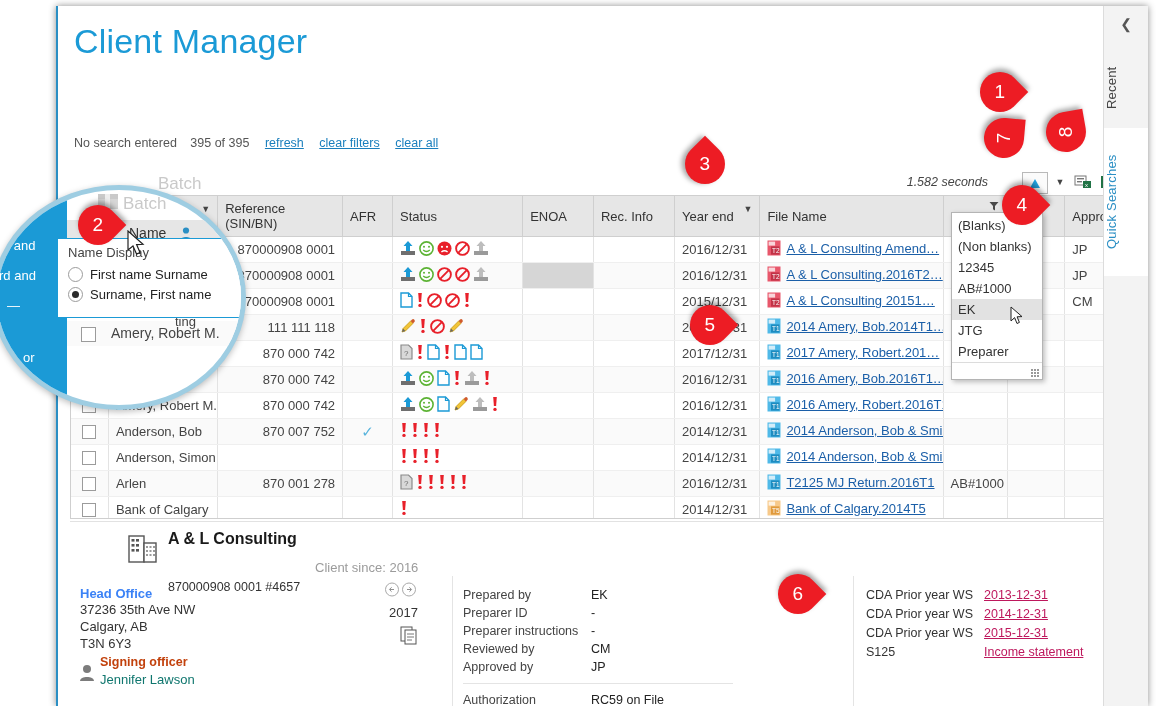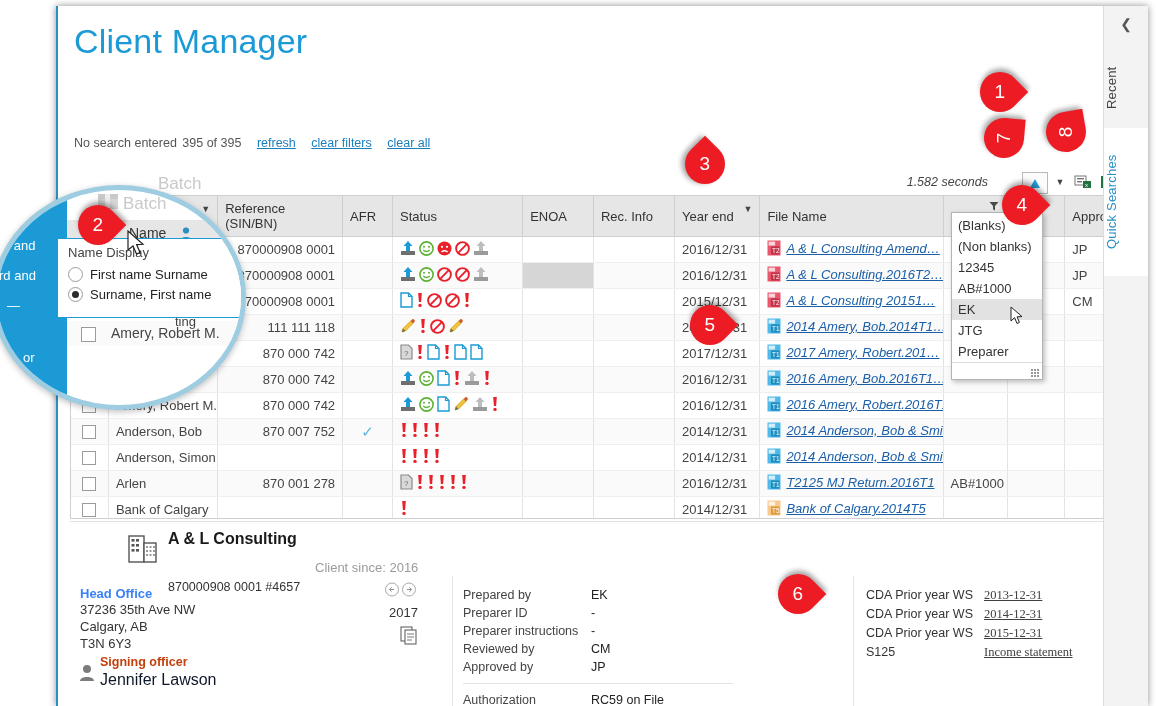--- a/index.html
+++ b/index.html
@@ -95,21 +95,21 @@
     padding:5px 7px;height:19px;position:relative;
   }
   table.grid td{
     border-right:1px solid #e3e3e3;border-bottom:1px solid #efefef;
     padding:3px 7px;height:18px;font-size:13px;color:#444;
     overflow:hidden;white-space:nowrap;
   }
   tr.alt td{background:#fafafa;}
   td.num{text-align:right;}
   td.center{text-align:center;}
-  .filelink{color:#1b5fa8;text-decoration:underline;font-style:italic;}
+  .filelink{color:#1b5fa8;text-decoration:underline;}
   .chk{
     display:inline-block;width:12px;height:12px;border:1px solid #9b9b9b;background:#fff;
     vertical-align:middle;cursor:pointer;
   }
   .sort-caret{position:absolute;right:7px;top:8px;font-size:9px;color:#444;}
   .filter-funnel{position:absolute;right:8px;top:5px;font-size:12px;color:#555;}
   .hdr-person{position:absolute;right:30px;top:4px;}
   .enoa-shade{background:#d6d6d6 !important;}
   .tick{color:#58b4dd;font-size:15px;}
 
@@ -154,29 +154,29 @@
   .dcol.addr{width:372px;border-right:1px solid #e4e4e4;padding:10px 0 0 10px;}
   .dcol.prep{width:390px;border-right:1px solid #e4e4e4;padding:10px 0 0 10px;}
   .dcol.ws{flex:1;padding:10px 0 0 12px;}
   .addr b{font-size:13px;color:#3b82f6;}
   .addr div{line-height:17px;color:#333;}
   .nav-dots{position:absolute;right:34px;top:6px;color:#8f8f8f;font-size:13px;cursor:pointer;}
   .yearlabel{position:absolute;right:34px;top:28px;color:#9b9b9b;font-size:13px;}
   .copy-ic{position:absolute;right:34px;top:50px;cursor:pointer;}
   .signoff{position:absolute;left:30px;bottom:22px;}
   .signoff b{font-size:12.5px;color:#c2410c;}
-  .signoff div{font-size:16px;color:#0f172a;}
+  .signoff div{font-size:13px;color:#0f766e;}
   .person-ic{position:absolute;left:8px;bottom:24px;}
   .kv{display:flex;line-height:18px;font-size:12.5px;}
   .kv .k{width:128px;color:#444;}
   .kv .v{color:#222;}
   .kvsep{border-top:1px solid #e4e4e4;margin:7px 120px 7px 0;}
   .ws-row{display:flex;line-height:19px;font-size:12.5px;}
   .ws-row .k{width:118px;color:#333;}
-  .ws-row .v a{color:#404040;text-decoration:underline;font-family:Liberation Serif, serif;}
+  .ws-row .v a{color:#be185d;text-decoration:underline;}
   #detail-scroll{
     position:absolute;right:2px;top:56px;width:14px;height:130px;background:#fff;border:1px solid #d2d2d2;
   }
 
   
   #lens{
     position:absolute;left:-8px;top:185px;width:244px;height:215px;z-index:30;
     border-radius:50%;overflow:hidden;border:5px solid #9ecde2;
     background:#fff;box-shadow:0 2px 6px rgba(0,0,0,.25);
   }
@@ -221,21 +221,21 @@
 
 <div id="app-window">
 
   <div id="title-bar">
     <div id="page-title">Client Manager</div>
   </div>
 
 
   <div id="status-line">
     <span>No search entered</span>
-    <span style="margin-left:2px">395 of 395</span>
+    <span style="margin-left:10px">395 of 395</span>
     <a href="#">refresh</a>
     <a href="#">clear filters</a>
     <a href="#">clear all</a>
   </div>
 
   <div id="batch-label">Batch</div>
 
   <div id="timing">1.582 seconds</div>
 
   <div class="mini-tool" id="tool-export">

